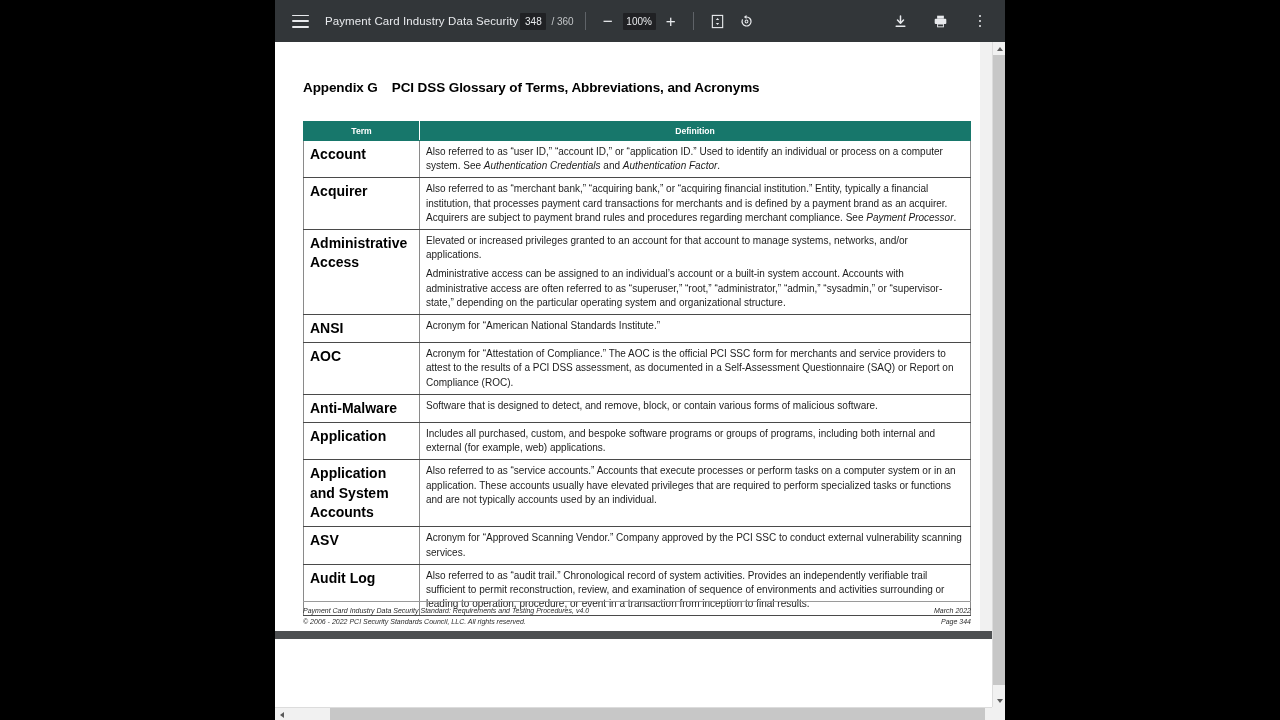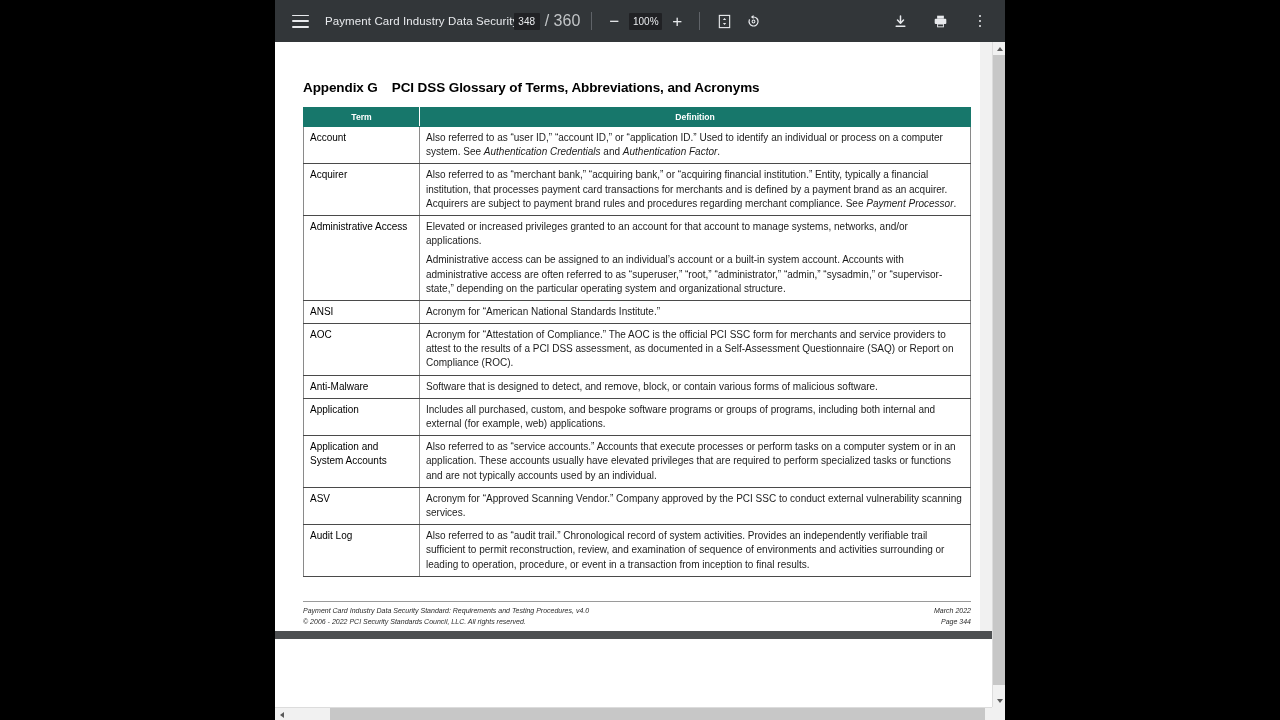--- a/index.html
+++ b/index.html
@@ -21,47 +21,47 @@
   .icon-btn { width:26px; height:26px; display:flex; align-items:center; justify-content:center; cursor:pointer; border-radius:3px; }
   .icon-btn svg { display:block; }
 
   .ham { width:17px; height:13px; display:flex; flex-direction:column; justify-content:space-between; }
   .ham span { display:block; height:1.7px; background:#e8eaed; border-radius:1px; }
 
   .doc-title { font-size:11.5px; color:#e8eaed; margin-left:12px; white-space:nowrap; max-width:200px; overflow:hidden; letter-spacing:.1px; }
 
   .pagebox { display:flex; align-items:center; font-size:10.5px; color:#cfd2d4; }
   .pageinput { background:#202124; color:#e8eaed; border:none; width:26px; height:17px; text-align:center; font-size:10px; font-family:"Liberation Sans",sans-serif; border-radius:1px; padding:0; }
-  .pagetotal { margin-left:5px; font-size:16px; color:#c2c5c7; }
+  .pagetotal { margin-left:5px; font-size:10px; color:#c2c5c7; }
 
   .divider { width:1px; height:18px; background:#5f6368; margin:0 11px; }
 
   .zoomwrap { display:flex; align-items:center; gap:4px; }
   .zoominput { background:#202124; color:#e8eaed; border:none; width:33px; height:17px; text-align:center; font-size:10px; font-family:"Liberation Sans",sans-serif; border-radius:1px; padding:0; }
   .pm { font-size:17px; line-height:1; color:#e8eaed; width:22px; height:22px; display:flex; align-items:center; justify-content:center; cursor:pointer; border-radius:3px; }
 
   .kebab { display:flex; flex-direction:column; gap:2.5px; align-items:center; justify-content:center; width:26px; height:26px; cursor:pointer; border-radius:3px;}
   .kebab i { width:2.6px; height:2.6px; background:#e8eaed; border-radius:50%; display:block; }
 
   
   .docarea { position:absolute; top:42px; left:0; width:730px; height:678px; background:#f1f1f1; }
 
   .page { position:absolute; left:0; top:0; width:705px; height:589px; background:#fff; }
   .page-inner { padding:38px 27px 0 28px; }
 
   .appendix-title { font-size:13.5px; font-weight:bold; color:#000; letter-spacing:-0.1px; white-space:nowrap; }
   .appendix-title .gap { display:inline-block; width:14px; }
 
-  table.glossary { width:668px; border-collapse:collapse; margin-top:12px; table-layout:fixed; }
+  table.glossary { width:668px; border-collapse:collapse; margin-top:26px; table-layout:fixed; }
   table.glossary col.c1 { width:116px; }
   table.glossary th { background:#17776b; color:#fff; font-size:8.6px; font-weight:bold; text-align:center; padding:4px 0 4px 0; border:1px solid #17776b; }
   table.glossary th.th-term { border-right:1px solid #ffffff; }
   table.glossary td { border-left:1px solid #8a8a8a; border-right:1px solid #8a8a8a; border-bottom:1.4px solid #4a4a4a; border-top:0.7px solid #bdbdbd; vertical-align:top; padding:4px 5px 4px 6px; }
   table.glossary tr:first-child td { border-top:0; }
-  td.term { font-size:10px; font-weight:normal; color:#000; line-height:1.38; }
+  td.term { font-size:14px; font-weight:bold; color:#000; line-height:1.38; }
   td.def { font-size:10px; color:#1c1c1c; line-height:1.42; }
   td.def p { margin:0; }
   td.def p + p { margin-top:5px; }
   td.def i { font-style:italic; }
 
   .footer { position:absolute; left:28px; top:559px; width:668px; border-top:1px solid #9a9a9a; padding-top:4px; display:flex; justify-content:space-between; }
   .footer .fl, .footer .fr { font-size:7px; font-style:italic; color:#2a2a2a; line-height:1.55; }
   .footer .fr { text-align:right; }
 
   

